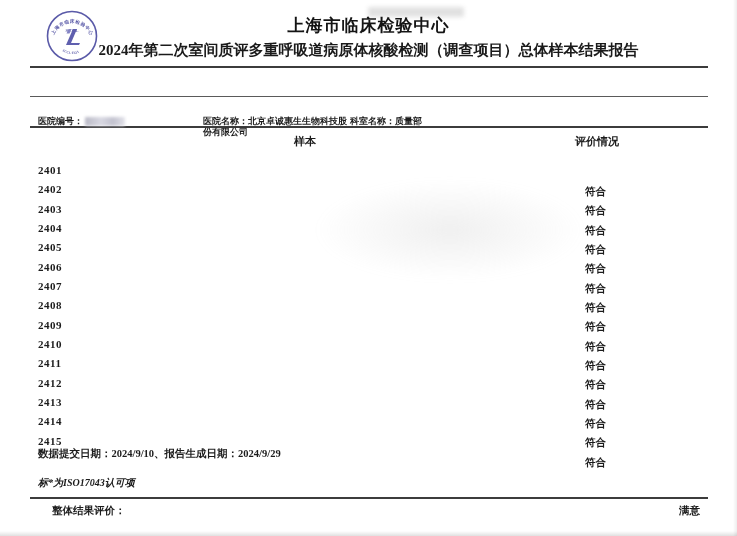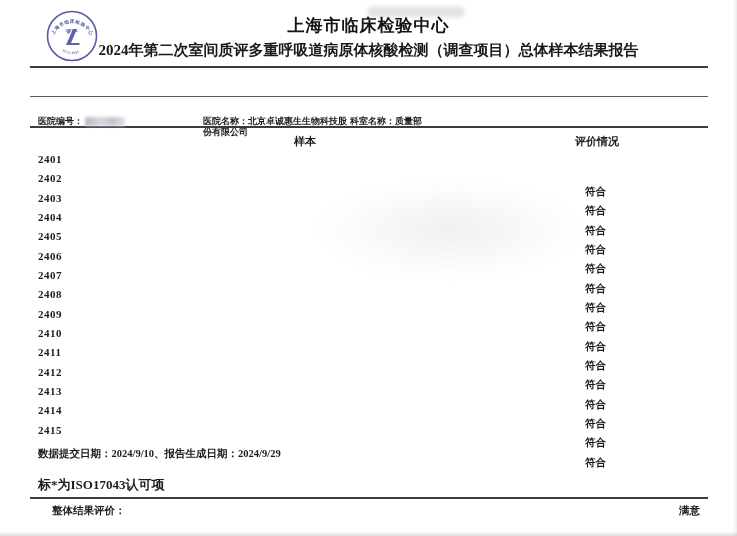--- a/index.html
+++ b/index.html
@@ -51,25 +51,25 @@
     width:40px;height:9px;margin-left:2px;
     background:linear-gradient(90deg,#b9b9c6,#d8d8e2 40%,#c2c2cf 70%,#e3e3ea);
     filter:blur(1.5px);border-radius:1px;
   }
   
   .thead{position:absolute;top:134px;left:0;right:0;height:14px;font-size:11px;}
   .th-sample{position:absolute;left:294px;}
   .th-result{position:absolute;left:575px;}
   .sample-rows{position:absolute;top:150px;left:0;right:0;}
   .sample-row{position:relative;height:19.35px;font-size:11px;}
-  .sample-id{position:absolute;left:38px;top:3px;letter-spacing:.5px;text-align:right;}
+  .sample-id{position:absolute;left:38px;top:14px;letter-spacing:.5px;text-align:right;}
   .sample-result{position:absolute;left:585px;width:80px;top:3px;text-align:left;font-size:10.5px;margin-top:32px;}
   
   .dates-line{position:absolute;top:447px;left:38px;font-size:10.5px;}
-  .iso-note{position:absolute;top:476px;left:38px;font-size:13px;}
+  .iso-note{position:absolute;top:476px;left:38px;font-size:10px;font-style:italic;}
   .overall{position:absolute;top:504px;left:38px;right:37px;font-size:10.5px;margin-left:14px;}
   .overall-value{position:absolute;right:0;top:0;}
   
   .watermark{
     position:absolute;left:315px;top:180px;width:270px;height:100px;
     background:radial-gradient(ellipse at center,rgba(185,185,185,.22),rgba(255,255,255,0) 70%);
     filter:blur(5px);
   }
   .edge-bottom{position:absolute;left:0;right:0;bottom:0;height:5px;
     background:linear-gradient(to bottom,rgba(0,0,0,0),rgba(0,0,0,.12));}

